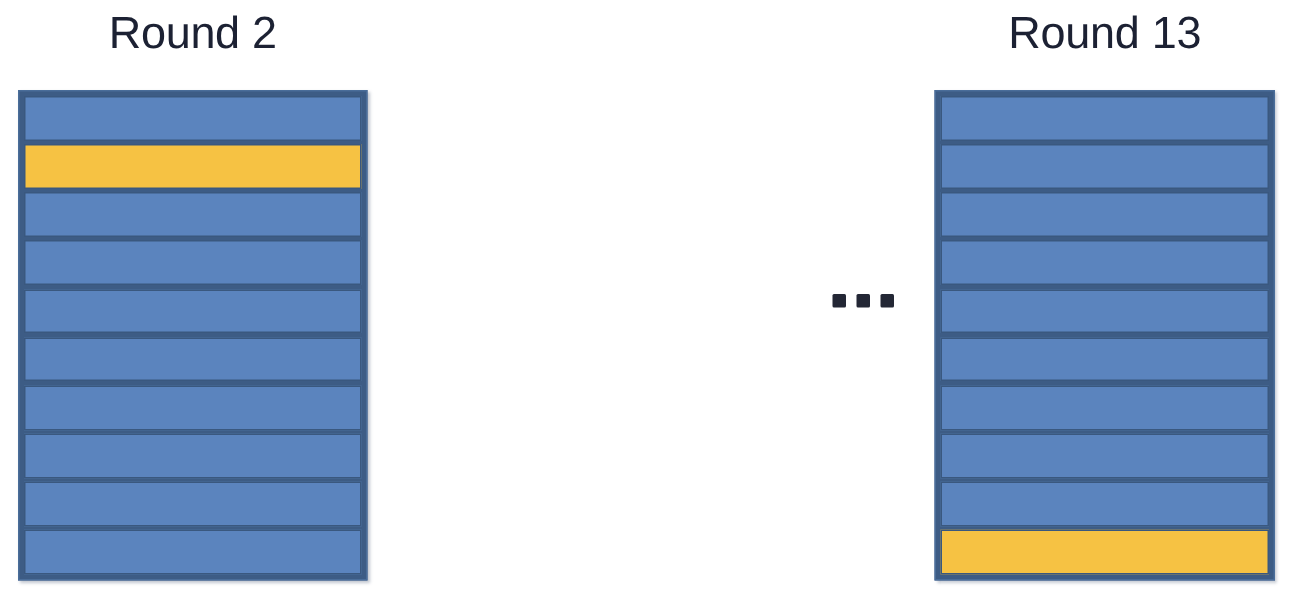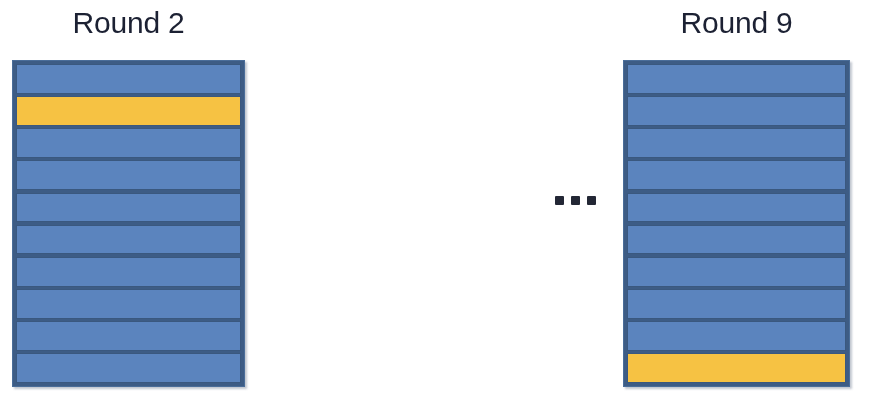--- a/index.html
+++ b/index.html
@@ -105,21 +105,21 @@
   </div>
 
 
   <div id="ellipsis" style="left:555px; top:196px;">
     <span class="dot"></span>
     <span class="dot"></span>
     <span class="dot"></span>
   </div>
 
   <div class="column" style="left:623px; top:0px; width:227px; height:408px;">
-    <div class="column-title" style="top:6px;">Round 9</div>
+    <div class="column-title" style="top:6px;">Round 13</div>
     <div class="stack" style="top:60px; width:227px; height:327px;">
       <div class="row"></div>
       <div class="row"></div>
       <div class="row"></div>
       <div class="row"></div>
       <div class="row"></div>
       <div class="row"></div>
       <div class="row"></div>
       <div class="row"></div>
       <div class="row"></div>

